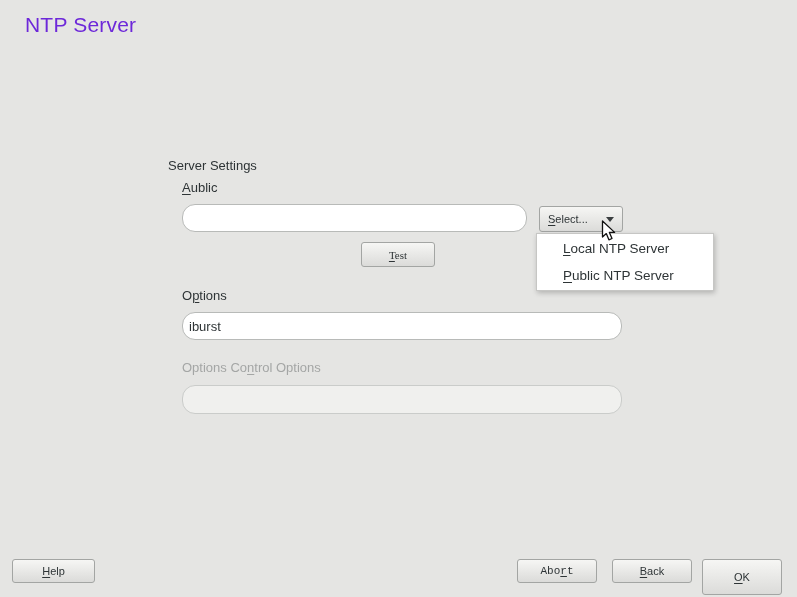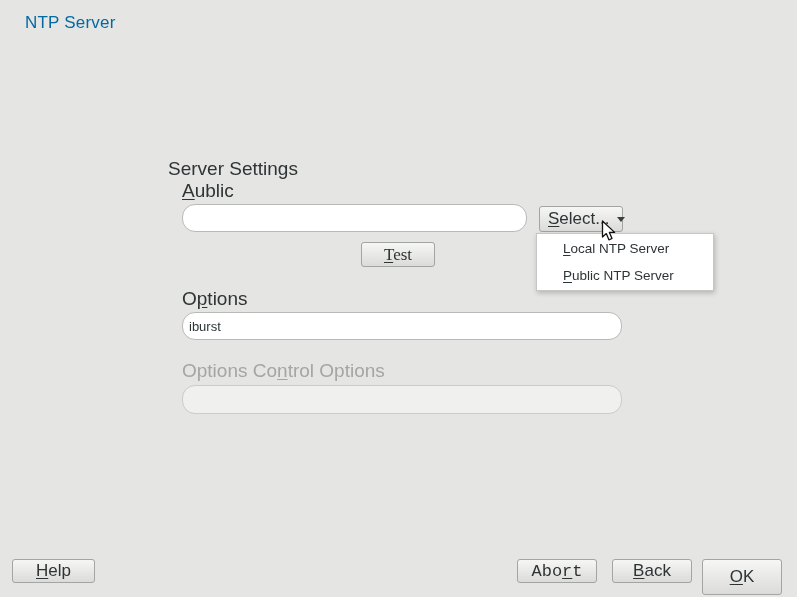--- a/index.html
+++ b/index.html
@@ -6,43 +6,43 @@
   body {
     width:797px; height:597px;
     background:#e5e5e3;
     font-family:"Liberation Sans", sans-serif;
     color:#2e3436;
     position:relative;
     overflow:hidden;
   }
   .page-title {
     position:absolute; left:25px; top:13px;
-    font-size:17px; color:#0369a1; letter-spacing:0.2px;
+    font-size:21px; color:#6d28d9; letter-spacing:0.2px;
   }
   .label {
-    position:absolute; font-size:19px; color:#2e3436; white-space:nowrap;
+    position:absolute; font-size:13px; color:#2e3436; white-space:nowrap;
   }
   .label.disabled { color:#a4a6a5; }
   .mn { text-decoration:underline; text-underline-offset:2px; }
   input.text {
     position:absolute; box-sizing:border-box;
     border:1px solid #b8bab8; border-radius:13px;
     background:#ffffff; color:#2e3436;
     font-family:"Liberation Sans", sans-serif; font-size:13px;
     padding:0 6px; outline:none;
   }
   input.text:disabled {
     background:#f0f0ee; border-color:#cacccA; color:#9a9c9b;
   }
   .btn {
     position:absolute; box-sizing:border-box;
     display:flex; align-items:center; justify-content:center;
     background:linear-gradient(to bottom,#f6f6f4,#dbdbd9);
     border:1px solid #a3a5a3; border-radius:3px;
-    font-size:17px; color:#2e3436; cursor:default; white-space:nowrap;
+    font-size:11px; color:#2e3436; cursor:default; white-space:nowrap;
   }
   .select-btn { justify-content:space-between; padding:0 8px; }
   .arrow-down {
     width:0; height:0; margin-left:8px;
     border-left:4px solid transparent;
     border-right:4px solid transparent;
     border-top:5px solid #3a3e40;
   }
   .menu {
     position:absolute;

